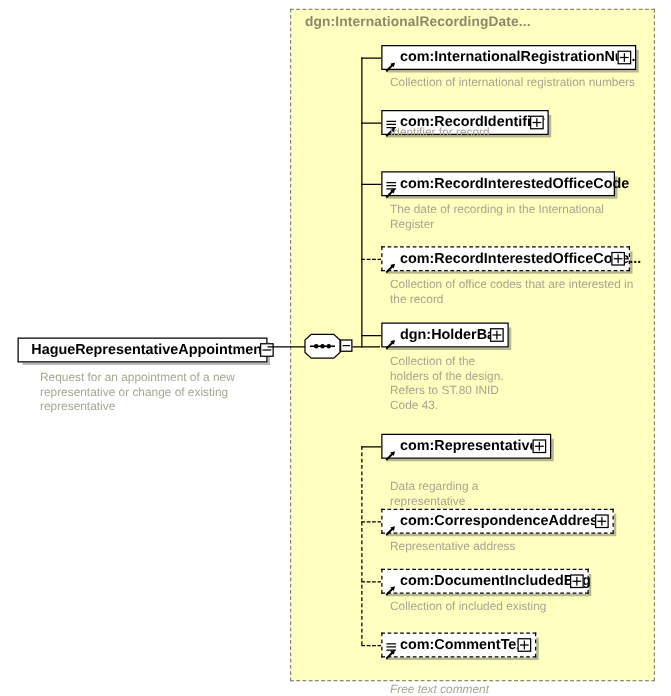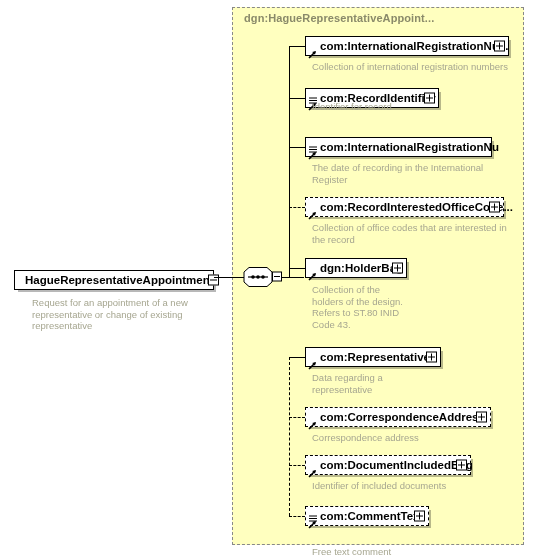--- a/index.html
+++ b/index.html
@@ -153,21 +153,21 @@
     left: 243px;
     top: 266px;
     width: 40px;
     height: 22px;
   }
 </style>
 </head>
 <body>
 
 <div id="type-panel"></div>
-<div id="type-panel-title">dgn:HagueRepresentativeAppoint...</div>
+<div id="type-panel-title">dgn:InternationalRecordingDate...</div>
 
 <div class="node" style="left:14px; top:270px; width:200px;">
   <div class="node-box" style="width:200px;">
     <span class="node-label root">HagueRepresentativeAppointment</span>
     <span class="toggle minus" style="right:-6px;"></span>
   </div>
 </div>
 <div class="annot" style="left:32px; top:297px; width:200px;">Request for an appointment of a new
 representative or change of existing
 representative</div>
@@ -238,21 +238,21 @@
         <line x1="0" y1="3.5" x2="8" y2="3.5" stroke="#000000" stroke-width="1"></line>
         <line x1="0" y1="6" x2="8" y2="6" stroke="#000000" stroke-width="1"></line>
       </svg>
     </span>
     <span class="ref-arrow">
       <svg width="9" height="9" viewBox="0 0 9 9" xmlns="http://www.w3.org/2000/svg">
         <path d="M1 8 L7 2" stroke="#000000" stroke-width="1.6" fill="none"></path>
         <path d="M8 1 L4.2 2 L7 4.8 Z" fill="#000000"></path>
       </svg>
     </span>
-    <span class="node-label">com:InternationalRegistrationNu</span>
+    <span class="node-label">com:RecordInterestedOfficeCode</span>
   </div>
 </div>
 <div class="annot" style="left:312px; top:162px; width:200px;">The date of recording in the International
 Register</div>
 
 <div class="dline h" style="left:289px; top:207px; width:16px;"></div>
 <div class="node" style="left:305px; top:197px;">
   <div class="node-box optional" style="width:199px;">
     <span class="ref-arrow">
       <svg width="9" height="9" viewBox="0 0 9 9" xmlns="http://www.w3.org/2000/svg">
@@ -291,52 +291,52 @@
     <span class="ref-arrow">
       <svg width="9" height="9" viewBox="0 0 9 9" xmlns="http://www.w3.org/2000/svg">
         <path d="M1 8 L7 2" stroke="#000000" stroke-width="1.6" fill="none"></path>
         <path d="M8 1 L4.2 2 L7 4.8 Z" fill="#000000"></path>
       </svg>
     </span>
     <span class="node-label">com:Representative</span>
     <span class="toggle plus" style="right:3px;"></span>
   </div>
 </div>
-<div class="annot" style="left:312px; top:372px; width:110px;">Data regarding a
+<div class="annot" style="left:312px; top:384px; width:110px;">Data regarding a
 representative</div>
 
 <div class="dline h" style="left:289px; top:417px; width:16px;"></div>
 <div class="node" style="left:305px; top:407px;">
   <div class="node-box optional" style="width:186px;">
     <span class="ref-arrow">
       <svg width="9" height="9" viewBox="0 0 9 9" xmlns="http://www.w3.org/2000/svg">
         <path d="M1 8 L7 2" stroke="#000000" stroke-width="1.6" fill="none"></path>
         <path d="M8 1 L4.2 2 L7 4.8 Z" fill="#000000"></path>
       </svg>
     </span>
     <span class="node-label">com:CorrespondenceAddress</span>
     <span class="toggle plus" style="right:3px;"></span>
   </div>
 </div>
-<div class="annot" style="left:312px; top:432px; width:215px;">Correspondence address</div>
+<div class="annot" style="left:312px; top:432px; width:215px;">Representative address</div>
 
 <div class="dline h" style="left:289px; top:465px; width:16px;"></div>
 <div class="node" style="left:305px; top:455px;">
   <div class="node-box optional" style="width:166px;">
     <span class="ref-arrow">
       <svg width="9" height="9" viewBox="0 0 9 9" xmlns="http://www.w3.org/2000/svg">
         <path d="M1 8 L7 2" stroke="#000000" stroke-width="1.6" fill="none"></path>
         <path d="M8 1 L4.2 2 L7 4.8 Z" fill="#000000"></path>
       </svg>
     </span>
     <span class="node-label">com:DocumentIncludedBag</span>
     <span class="toggle plus" style="right:3px;"></span>
   </div>
 </div>
-<div class="annot" style="left:312px; top:480px; width:215px;">Identifier of included documents</div>
+<div class="annot" style="left:312px; top:480px; width:215px;">Collection of included existing</div>
 
 <div class="dline h" style="left:289px; top:516px; width:16px;"></div>
 <div class="node" style="left:305px; top:506px;">
   <div class="node-box optional" style="width:124px;">
     <span class="simple-marker">
       <svg width="8" height="7" viewBox="0 0 8 7" xmlns="http://www.w3.org/2000/svg">
         <line x1="0" y1="1" x2="8" y2="1" stroke="#000000" stroke-width="1"></line>
         <line x1="0" y1="3.5" x2="8" y2="3.5" stroke="#000000" stroke-width="1"></line>
         <line x1="0" y1="6" x2="8" y2="6" stroke="#000000" stroke-width="1"></line>
       </svg>
@@ -344,13 +344,13 @@
     <span class="ref-arrow">
       <svg width="9" height="9" viewBox="0 0 9 9" xmlns="http://www.w3.org/2000/svg">
         <path d="M1 8 L7 2" stroke="#000000" stroke-width="1.6" fill="none"></path>
         <path d="M8 1 L4.2 2 L7 4.8 Z" fill="#000000"></path>
       </svg>
     </span>
     <span class="node-label">com:CommentText</span>
     <span class="toggle plus" style="right:3px;"></span>
   </div>
 </div>
-<div class="annot" style="left:312px; top:546px; width:215px;">Free text comment</div>
+<div class="annot" style="left:312px; top:546px; width:215px;font-style:italic;">Free text comment</div>
 
 </body></html>

